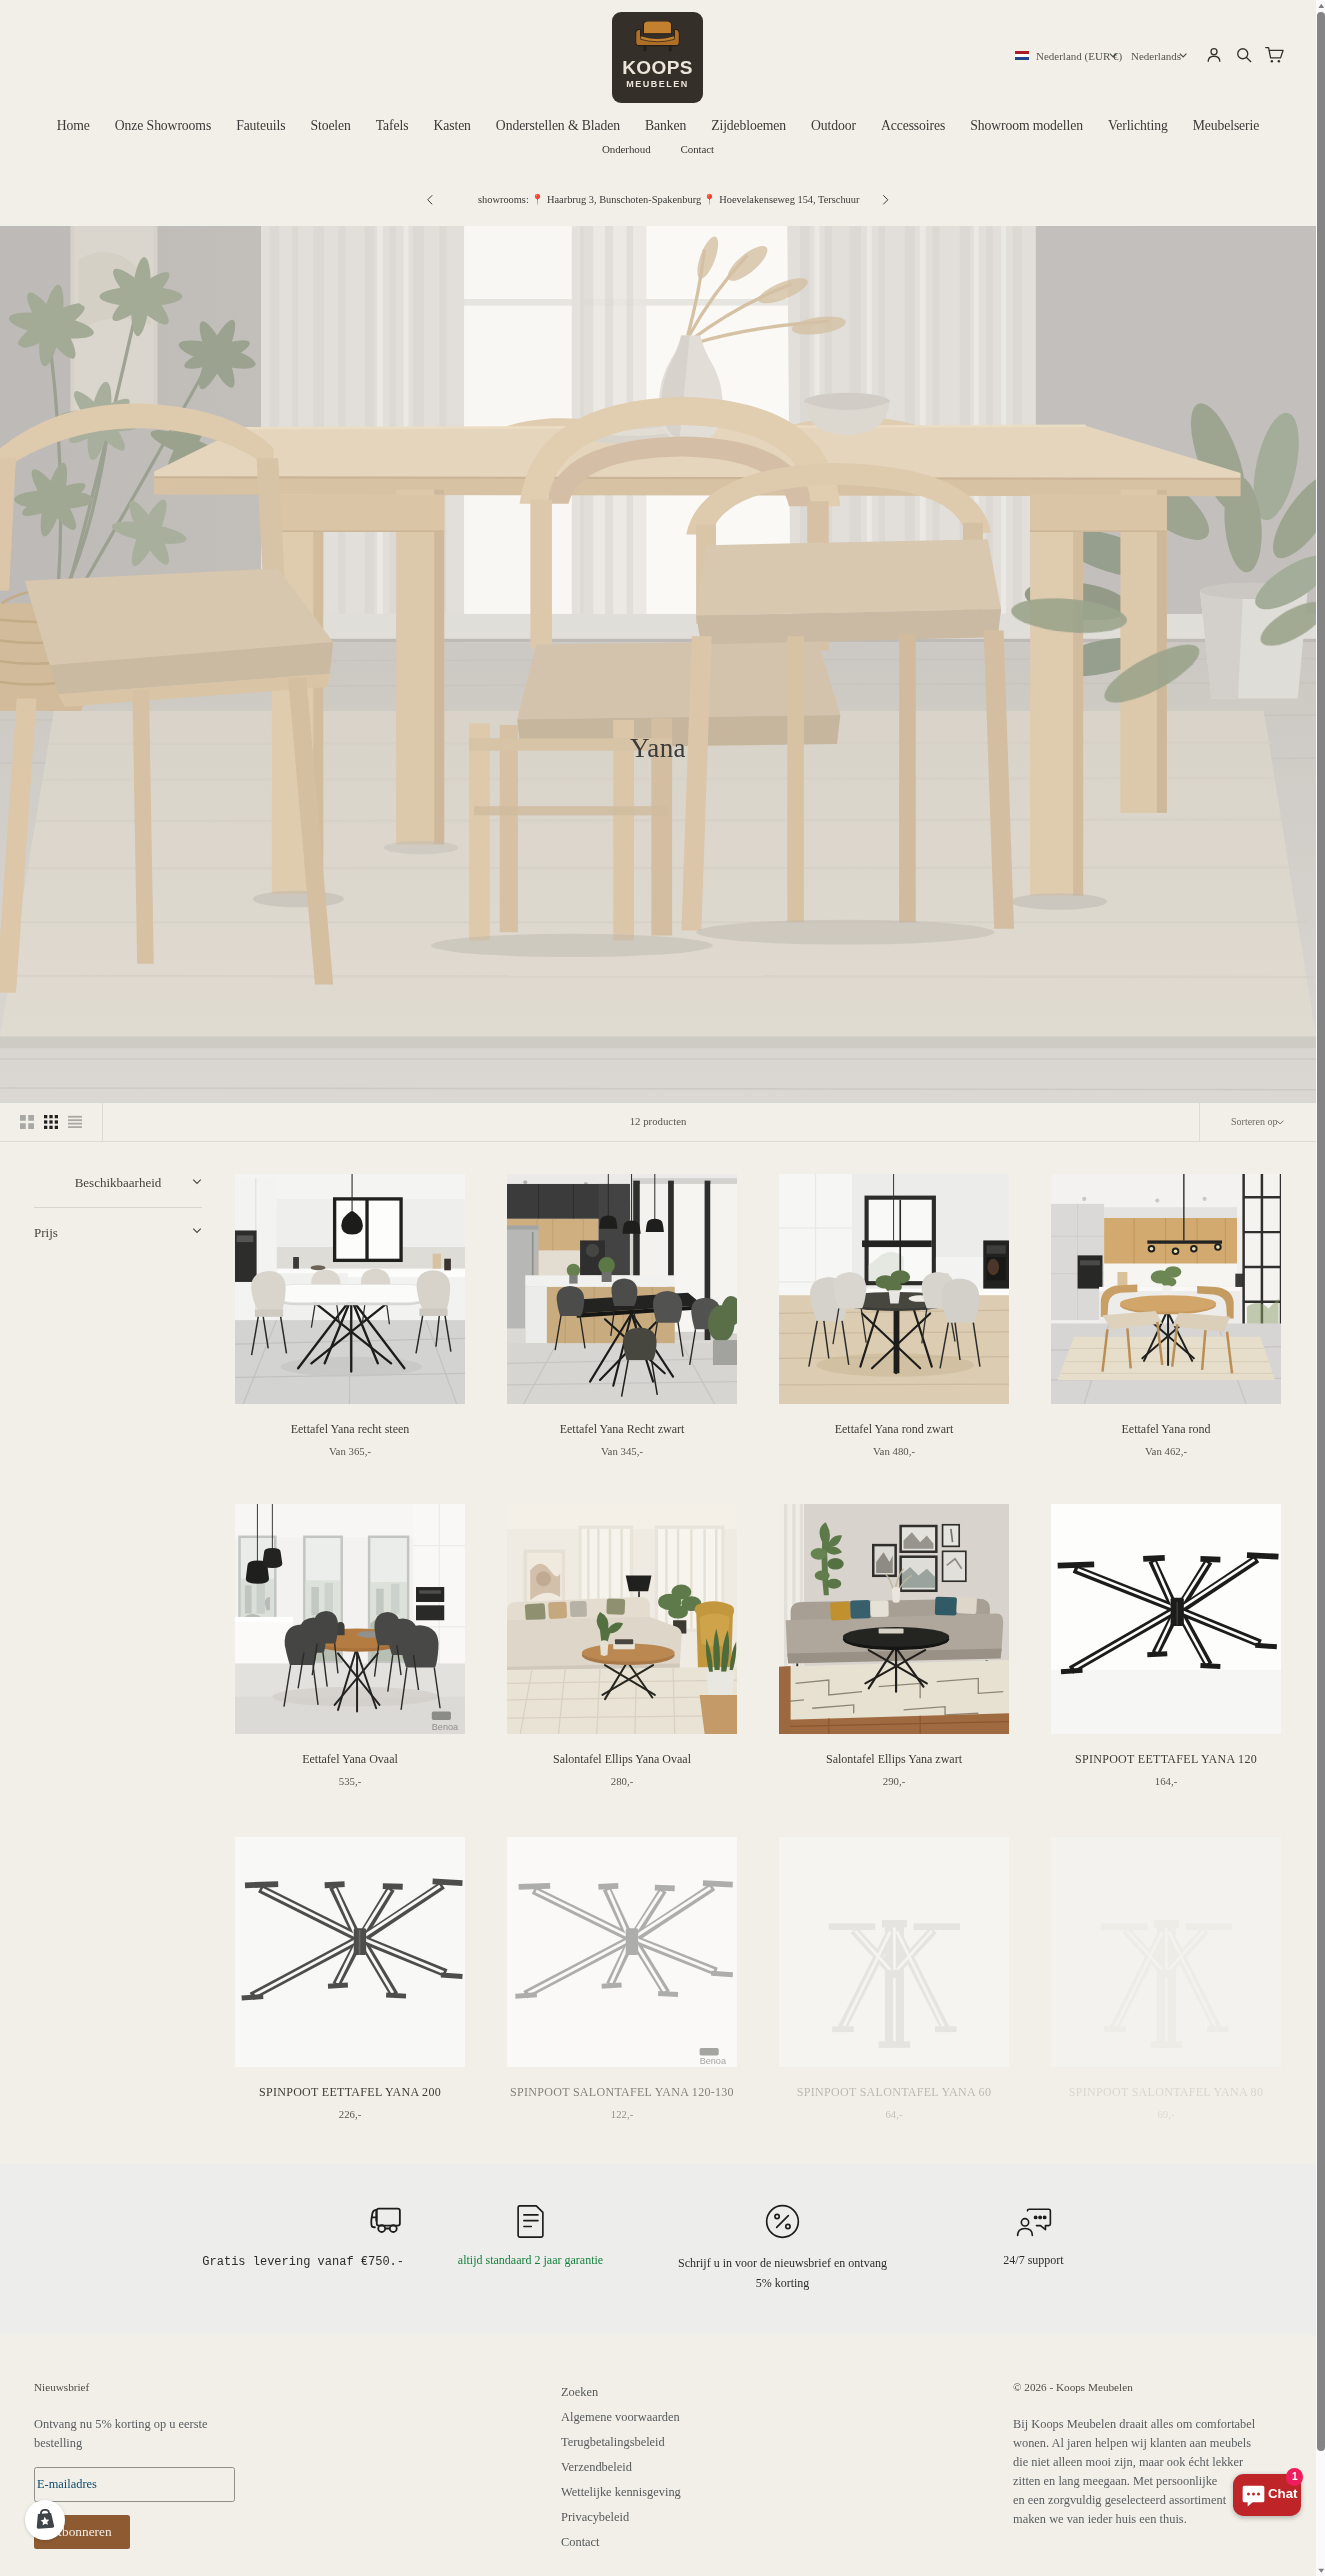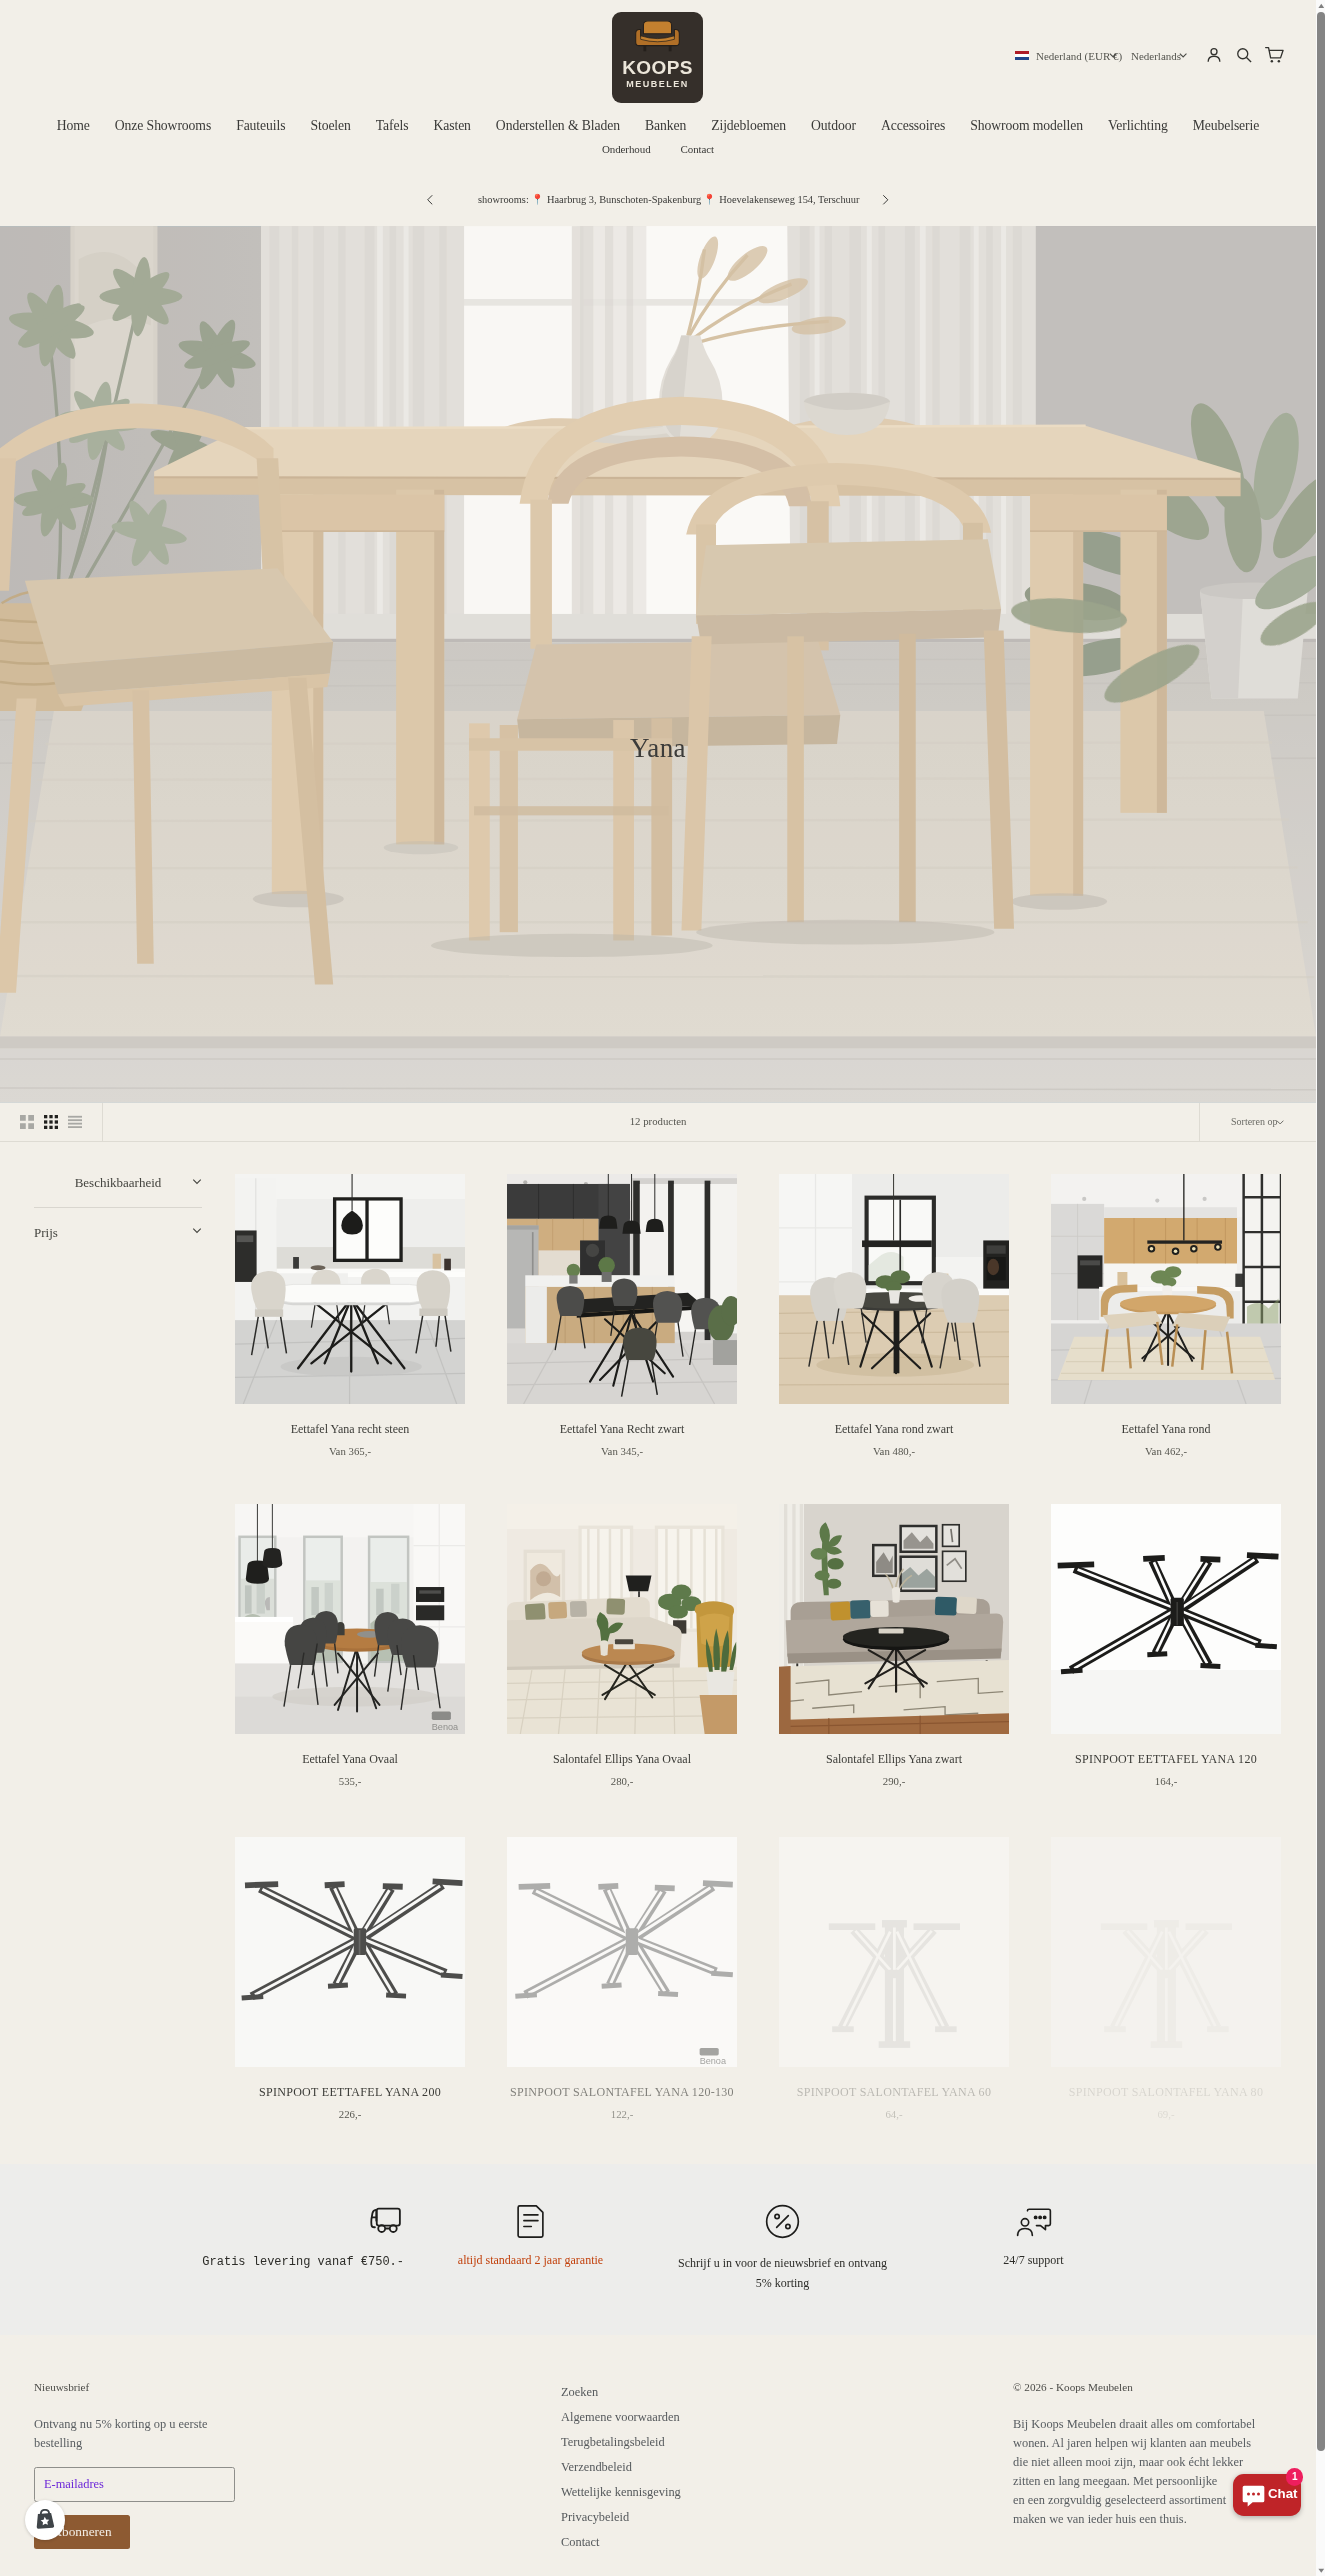--- a/index.html
+++ b/index.html
@@ -1323,21 +1323,21 @@
 
   <div class="abs" style="left:406px;top:40px;width:249px;text-align:center;">
     <svg width="33" height="35" viewBox="0 0 40 42">
           <g fill="none" stroke="#1d1d1b" stroke-width="2" stroke-linecap="round" stroke-linejoin="round">
             <path d="M7 2 L27 2 L35 10 L35 38 Q35 40 33 40 L7 40 Q5 40 5 38 L5 4 Q5 2 7 2 Z"></path>
             <path d="M12 13 L29 13"></path>
             <path d="M12 20 L29 20"></path>
             <path d="M12 27 L21 27"></path>
           </g>
         </svg>
-    <div style="font-size:12px;color:#c2410c;margin-top:10px;">altijd standaard 2 jaar garantie</div>
+    <div style="font-size:12px;color:#15803d;margin-top:10px;">altijd standaard 2 jaar garantie</div>
   </div>
 
   <div class="abs" style="left:658px;top:40px;width:249px;text-align:center;">
     <svg width="35" height="35" viewBox="0 0 42 42">
           <g fill="none" stroke="#1d1d1b" stroke-width="2">
             <circle cx="21" cy="21" r="19"></circle>
             <path d="M14 28 L28 14" stroke-linecap="round"></path>
             <circle cx="14.5" cy="15" r="2.6"></circle>
             <circle cx="27.5" cy="27" r="2.6"></circle>
           </g>
@@ -1359,21 +1359,21 @@
     <div style="font-size:12px;color:#2c2c28;margin-top:10px;">24/7 support</div>
   </div>
 </div>
 
 <div class="abs" style="left:0;top:2335px;width:1326px;height:241px;">
 
   <div class="abs" style="left:34px;top:46px;width:215px;color:#55595c;">
     <div style="font-size:11.2px;color:#4c4c48;">Nieuwsbrief</div>
     <div style="font-size:12.4px;line-height:19px;margin-top:21.5px;color:#585d61;">Ontvang nu 5% korting op u eerste bestelling</div>
 
-    <div style="margin-top:14px;width:201px;height:35px;border:0.8px solid #8f8f8b;border-radius:2.5px;background:#f2efe8;font-size:12.4px;color:#6d28d9;line-height:33px;padding-left:9px;">E-mailadres</div>
+    <div style="margin-top:14px;width:201px;height:35px;border:0.8px solid #8f8f8b;border-radius:2.5px;background:#f2efe8;font-size:12.4px;color:#0c4a6e;line-height:33px;padding-left:2px;">E-mailadres</div>
 
     <div style="margin-top:13.3px;width:96px;height:34px;background:#8d5a32;border-radius:2.5px;color:#f4efe7;font-size:13.3px;text-align:center;line-height:34px;">Abonneren</div>
   </div>
 
   <div class="abs" style="left:561px;top:45px;width:215px;font-size:12.4px;color:#55595c;line-height:25px;">
     Zoeken<br>Algemene voorwaarden<br>Terugbetalingsbeleid<br>Verzendbeleid<br>Wettelijke kennisgeving<br>Privacybeleid<br>Contact
   </div>
 
   <div class="abs" style="left:1013px;top:46px;width:259px;color:#55595c;">
     <div style="font-size:11.2px;color:#4c4c48;">© 2026 - Koops Meubelen</div>

